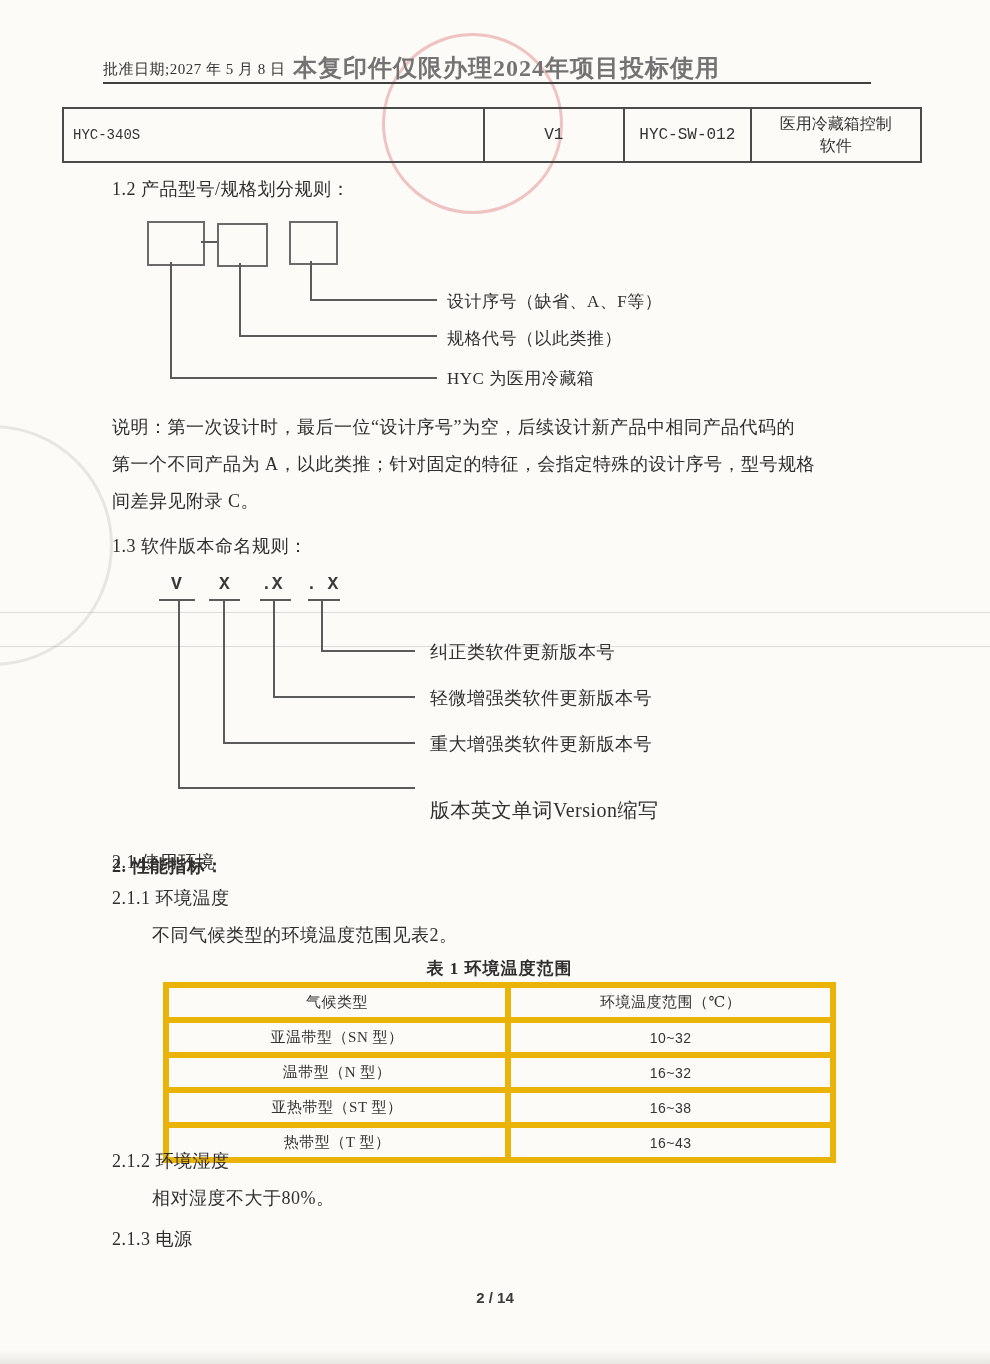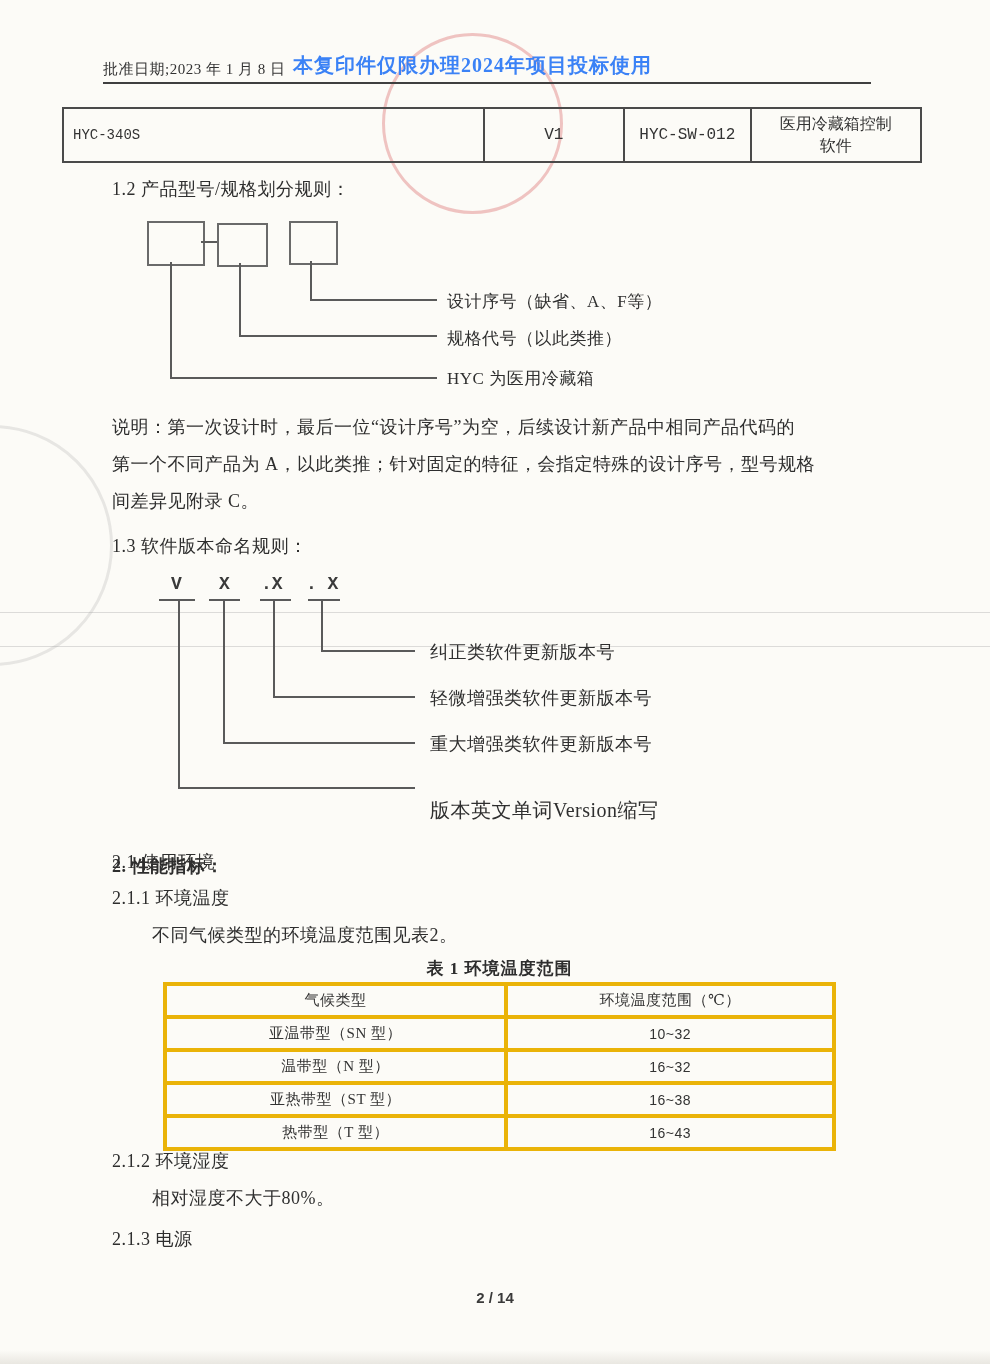--- a/index.html
+++ b/index.html
@@ -11,21 +11,21 @@
   }
   .abs{position:absolute;}
   .mono{font-family:"Liberation Mono","DejaVu Sans Mono",monospace;}
   .sans{font-family:"Liberation Sans","DejaVu Sans",sans-serif;}
   .hline{position:absolute;height:2px;background:#5a5a5a;}
   .vline{position:absolute;width:2px;background:#5a5a5a;}
   .dbox{position:absolute;border:2px solid #6a6a6a;background:transparent;}
 
   
   .approval{left:103px;top:60px;font-size:15px;letter-spacing:.5px;color:#333;}
-  .notice{left:293px;top:52px;font-size:20px;font-weight:bold;letter-spacing:1px;color:#3b82f6;}
+  .notice{left:293px;top:52px;font-size:24px;font-weight:bold;letter-spacing:1px;color:#737373;}
   .head-underline{left:103px;top:82px;width:768px;height:2px;background:#3f3f3f;}
 
   
   .model-table{
     left:62px;top:107px;width:860px;height:56px;display:flex;
     border:2px solid #4a4a4a;box-sizing:border-box;
   }
   .model-table .cell{
     display:flex;align-items:center;justify-content:center;text-align:center;
     border-left:2px solid #4a4a4a;box-sizing:border-box;font-size:16px;color:#333;
@@ -41,21 +41,21 @@
 
   
   .vsym{font-size:18px;font-weight:bold;color:#3a3a3a;}
 
   
   .climate-table{
     position:absolute;left:163px;top:982px;width:673px;
     border-collapse:collapse;table-layout:fixed;
   }
   .climate-table td{
-    border:4px solid #eab308;height:29px;text-align:center;
+    border:6px solid #eab308;height:29px;text-align:center;
     font-size:15px;color:#333;letter-spacing:.5px;padding:0;
   }
   .climate-table td.num{font-family:"Liberation Sans","DejaVu Sans",sans-serif;font-size:14px;}
   .caption{left:163px;top:957px;width:673px;text-align:center;font-size:17px;font-weight:bold;letter-spacing:1px;}
 
   
   .pageno{left:0;top:1289px;width:990px;text-align:center;font-size:15px;font-weight:bold;color:#3a3a3a;}
 
   
   .stamp-arc{
@@ -73,21 +73,21 @@
 <body>
 
 <div class="page">
 
   <div class="abs stamp-arc"></div>
   <div class="abs watermark-arc"></div>
   <div class="abs scanline" style="top:612px"></div>
   <div class="abs scanline" style="top:646px"></div>
   <div class="abs bottom-shade"></div>
 
-  <div class="abs approval">批准日期;2023 年 1 月 8 日</div>
+  <div class="abs approval">批准日期;2027 年 5 月 8 日</div>
   <div class="abs notice">本复印件仅限办理2024年项目投标使用</div>
   <div class="abs head-underline"></div>
 
   <div class="abs model-table">
     <div class="cell c1 mono">HYC-340S</div>
     <div class="cell c2 mono">V1</div>
     <div class="cell c3 mono">HYC-SW-012</div>
     <div class="cell c4">
       <span class="wrapname">医用冷藏箱控制软件</span>
     </div>

